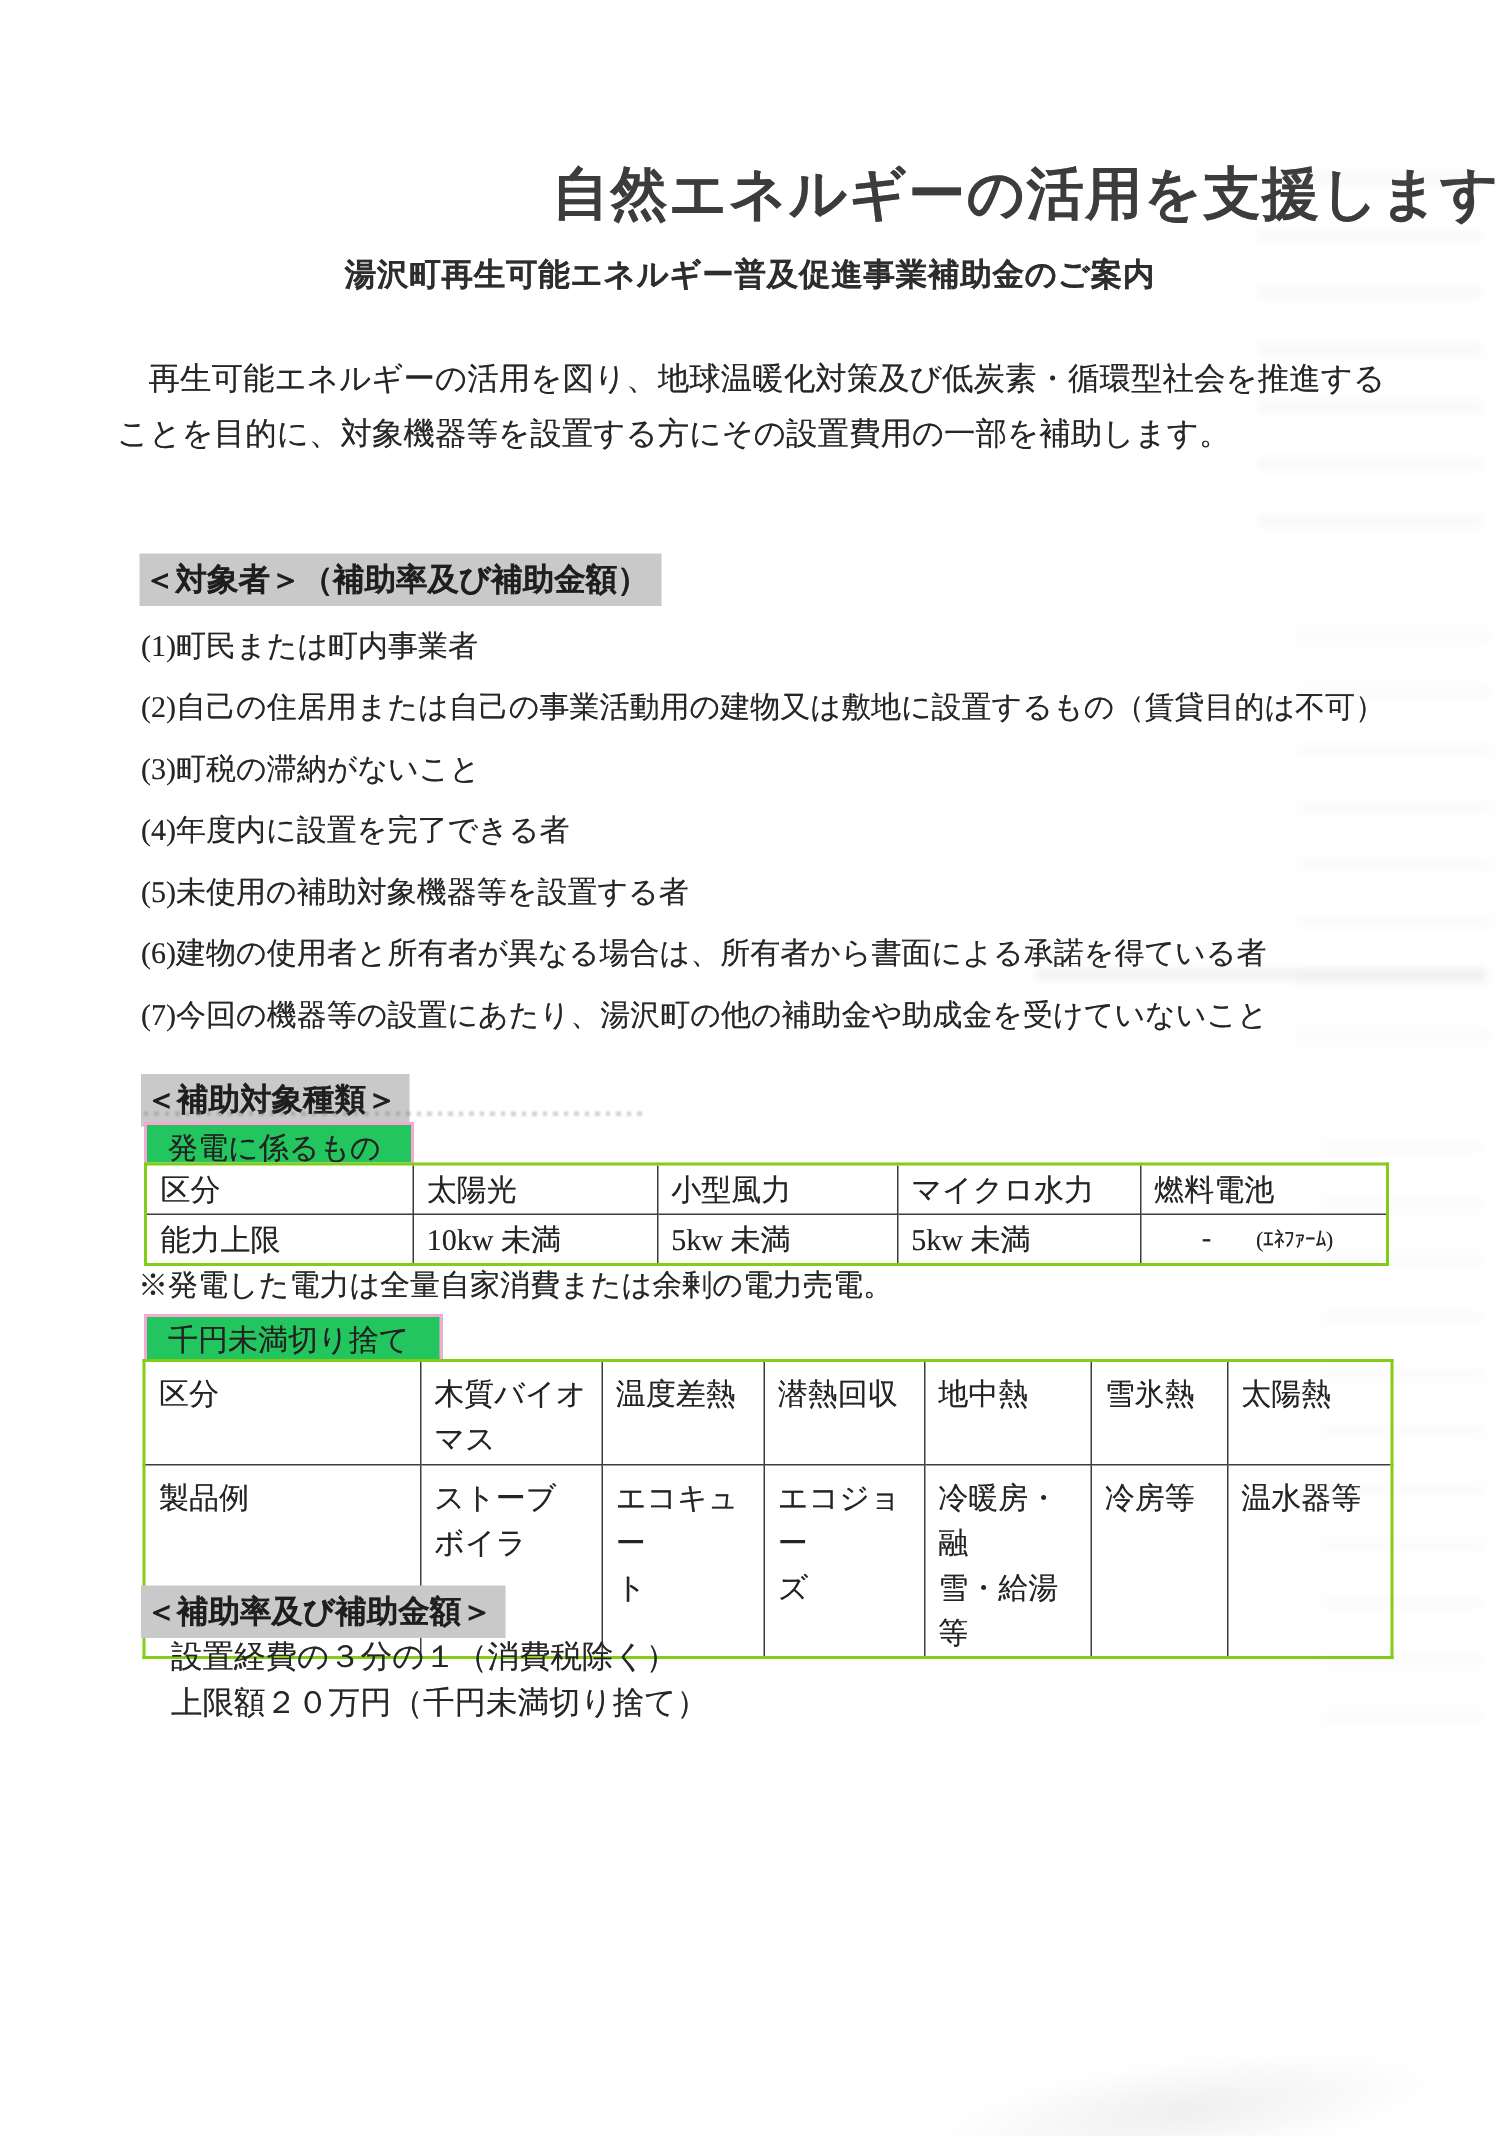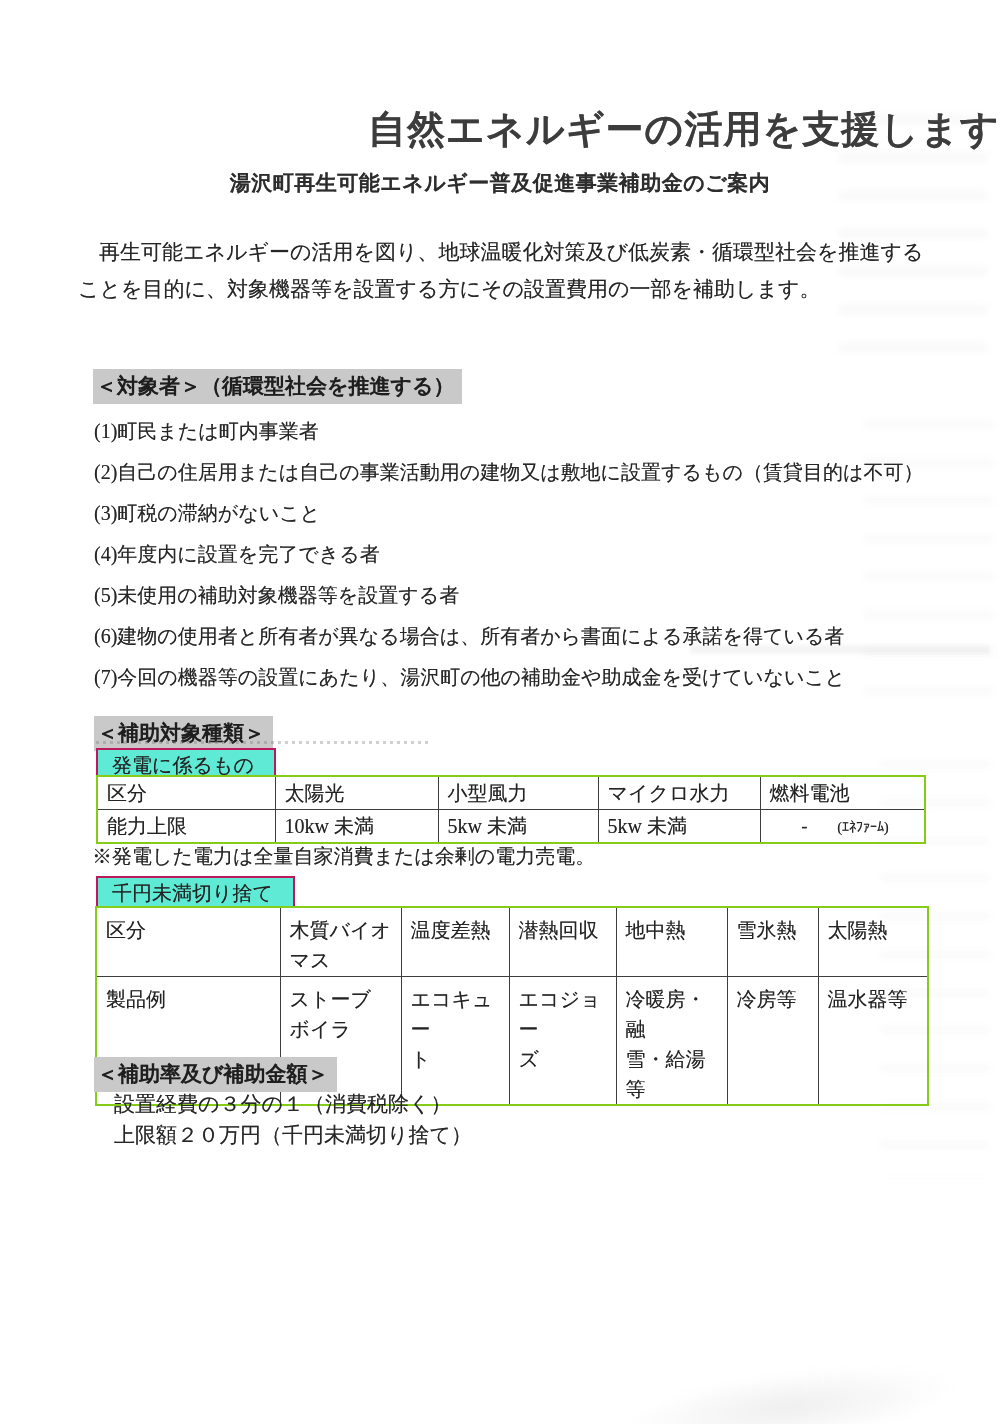--- a/index.html
+++ b/index.html
@@ -14,21 +14,21 @@
   .intro{position:absolute;top:234px;left:78px;width:856px;font-size:21px;
         line-height:37px;white-space:pre-line;margin:0;}
   .sec-heading{position:absolute;margin:0;font-size:21px;font-weight:700;color:#1e1e1e;}
   .sec-heading .hl{display:inline-block;background:#c9c9c9;padding:3px 8px 4px 3px;}
   .h-eligibility{top:369px;left:93px;}
   .h-types{top:716px;left:94px;}
   .h-rate{top:1057px;left:94px;}
   .eligibility-list{position:absolute;top:411px;left:94px;width:860px;margin:0;padding:0;
         list-style:none;font-size:20px;}
   .eligibility-list li{height:41px;line-height:41px;white-space:nowrap;}
-  .label-box{position:absolute;border:2px solid #be185d;background:#5eead4;
+  .label-box{position:absolute;border:2px solid #f9a8d4;background:#22c55e;
         font-size:20px;padding:2px 20px 4px 14px;color:#222;}
   .box-gen{top:748px;left:96px;}
   .box-heat{top:876px;left:96px;}
   table{position:absolute;border-collapse:collapse;table-layout:fixed;background:#fff;}
   .t1{top:775px;left:96px;}
   .t2{top:906px;left:95px;}
   td{border:1.6px solid #3d3d3d;font-size:20px;color:#242424;overflow:hidden;}
   .t1 td{height:32px;padding:0 4px 0 9px;vertical-align:middle;}
   .t2 td{height:61px;padding:7px 4px 0 9px;vertical-align:top;line-height:30px;white-space:pre-line;}
   table{border:2px solid #84cc16;}
@@ -55,21 +55,21 @@
 <body>
 
 <div class="page">
 
   <h1 class="doc-title">自然エネルギーの活用を支援します</h1>
   <p class="doc-subtitle">湯沢町再生可能エネルギー普及促進事業補助金のご案内</p>
 
   <p class="intro">　再生可能エネルギーの活用を図り、地球温暖化対策及び低炭素・循環型社会を推進する
 ことを目的に、対象機器等を設置する方にその設置費用の一部を補助します。</p>
 
-  <h2 class="sec-heading h-eligibility"><span class="hl">＜対象者＞（循環型社会を推進する）</span></h2>
+  <h2 class="sec-heading h-eligibility"><span class="hl">＜対象者＞（補助率及び補助金額）</span></h2>
 
   <ul class="eligibility-list">
     <li>(1)町民または町内事業者</li>
     <li>(2)自己の住居用または自己の事業活動用の建物又は敷地に設置するもの（賃貸目的は不可）</li>
     <li>(3)町税の滞納がないこと</li>
     <li>(4)年度内に設置を完了できる者</li>
     <li>(5)未使用の補助対象機器等を設置する者</li>
     <li>(6)建物の使用者と所有者が異なる場合は、所有者から書面による承諾を得ている者</li>
     <li>(7)今回の機器等の設置にあたり、湯沢町の他の補助金や助成金を受けていないこと</li>
   </ul>

